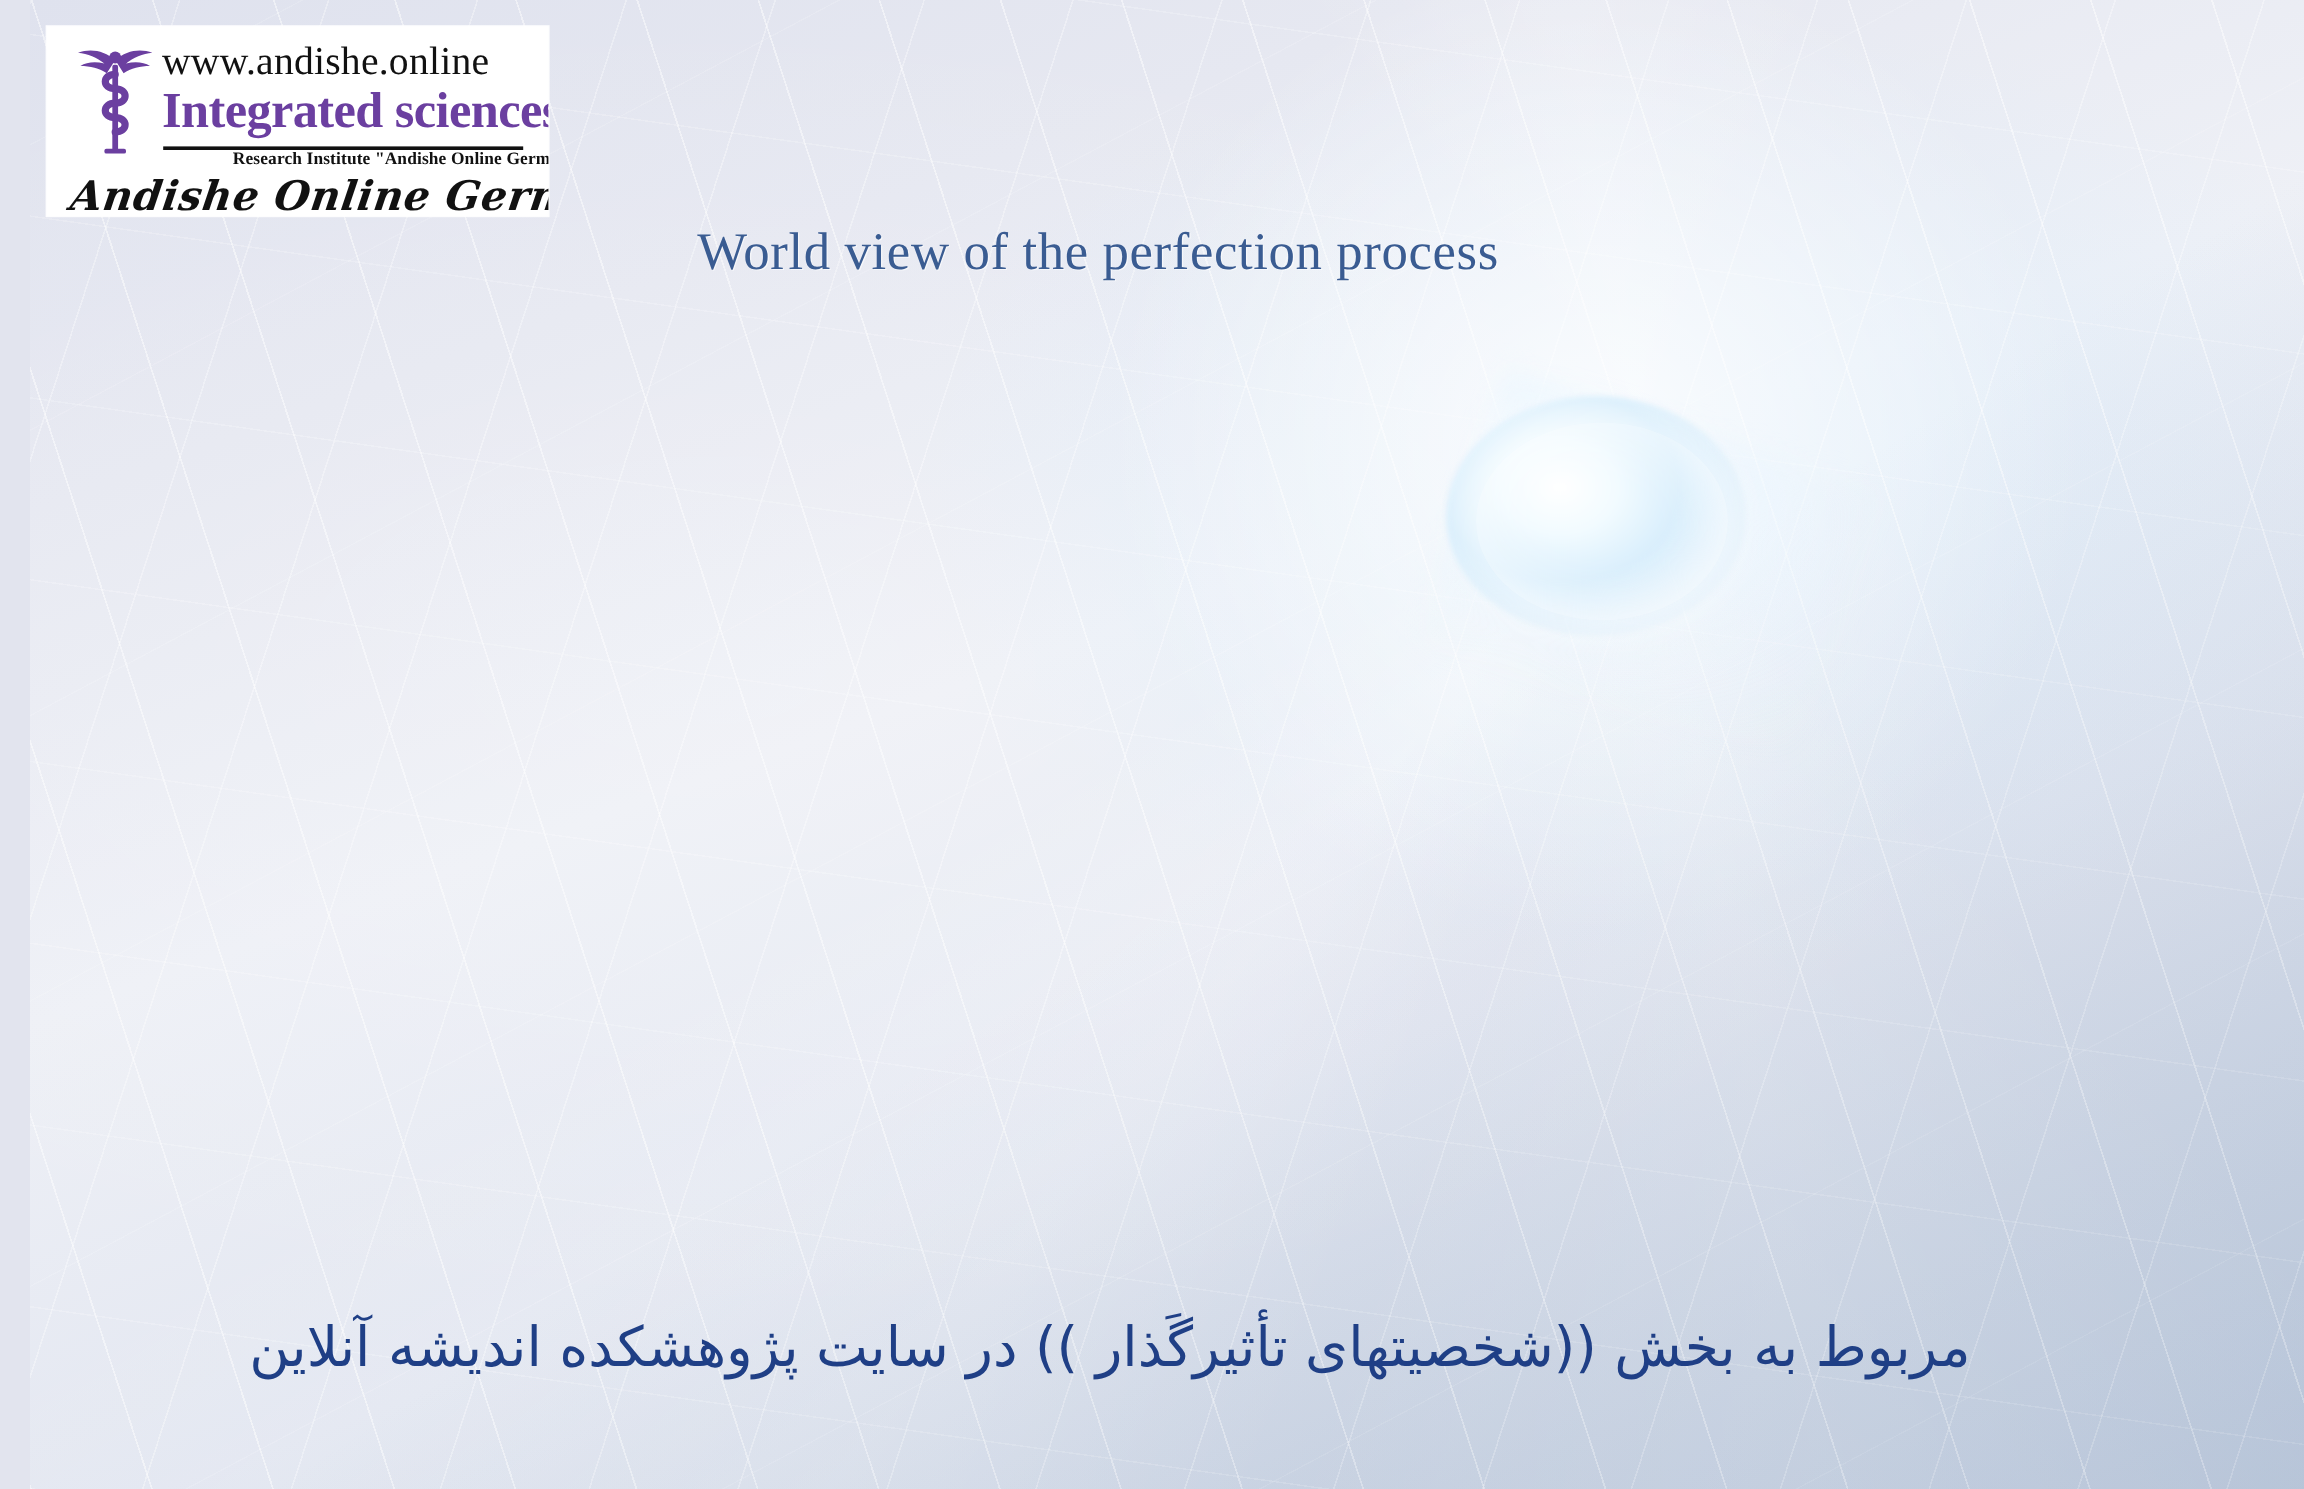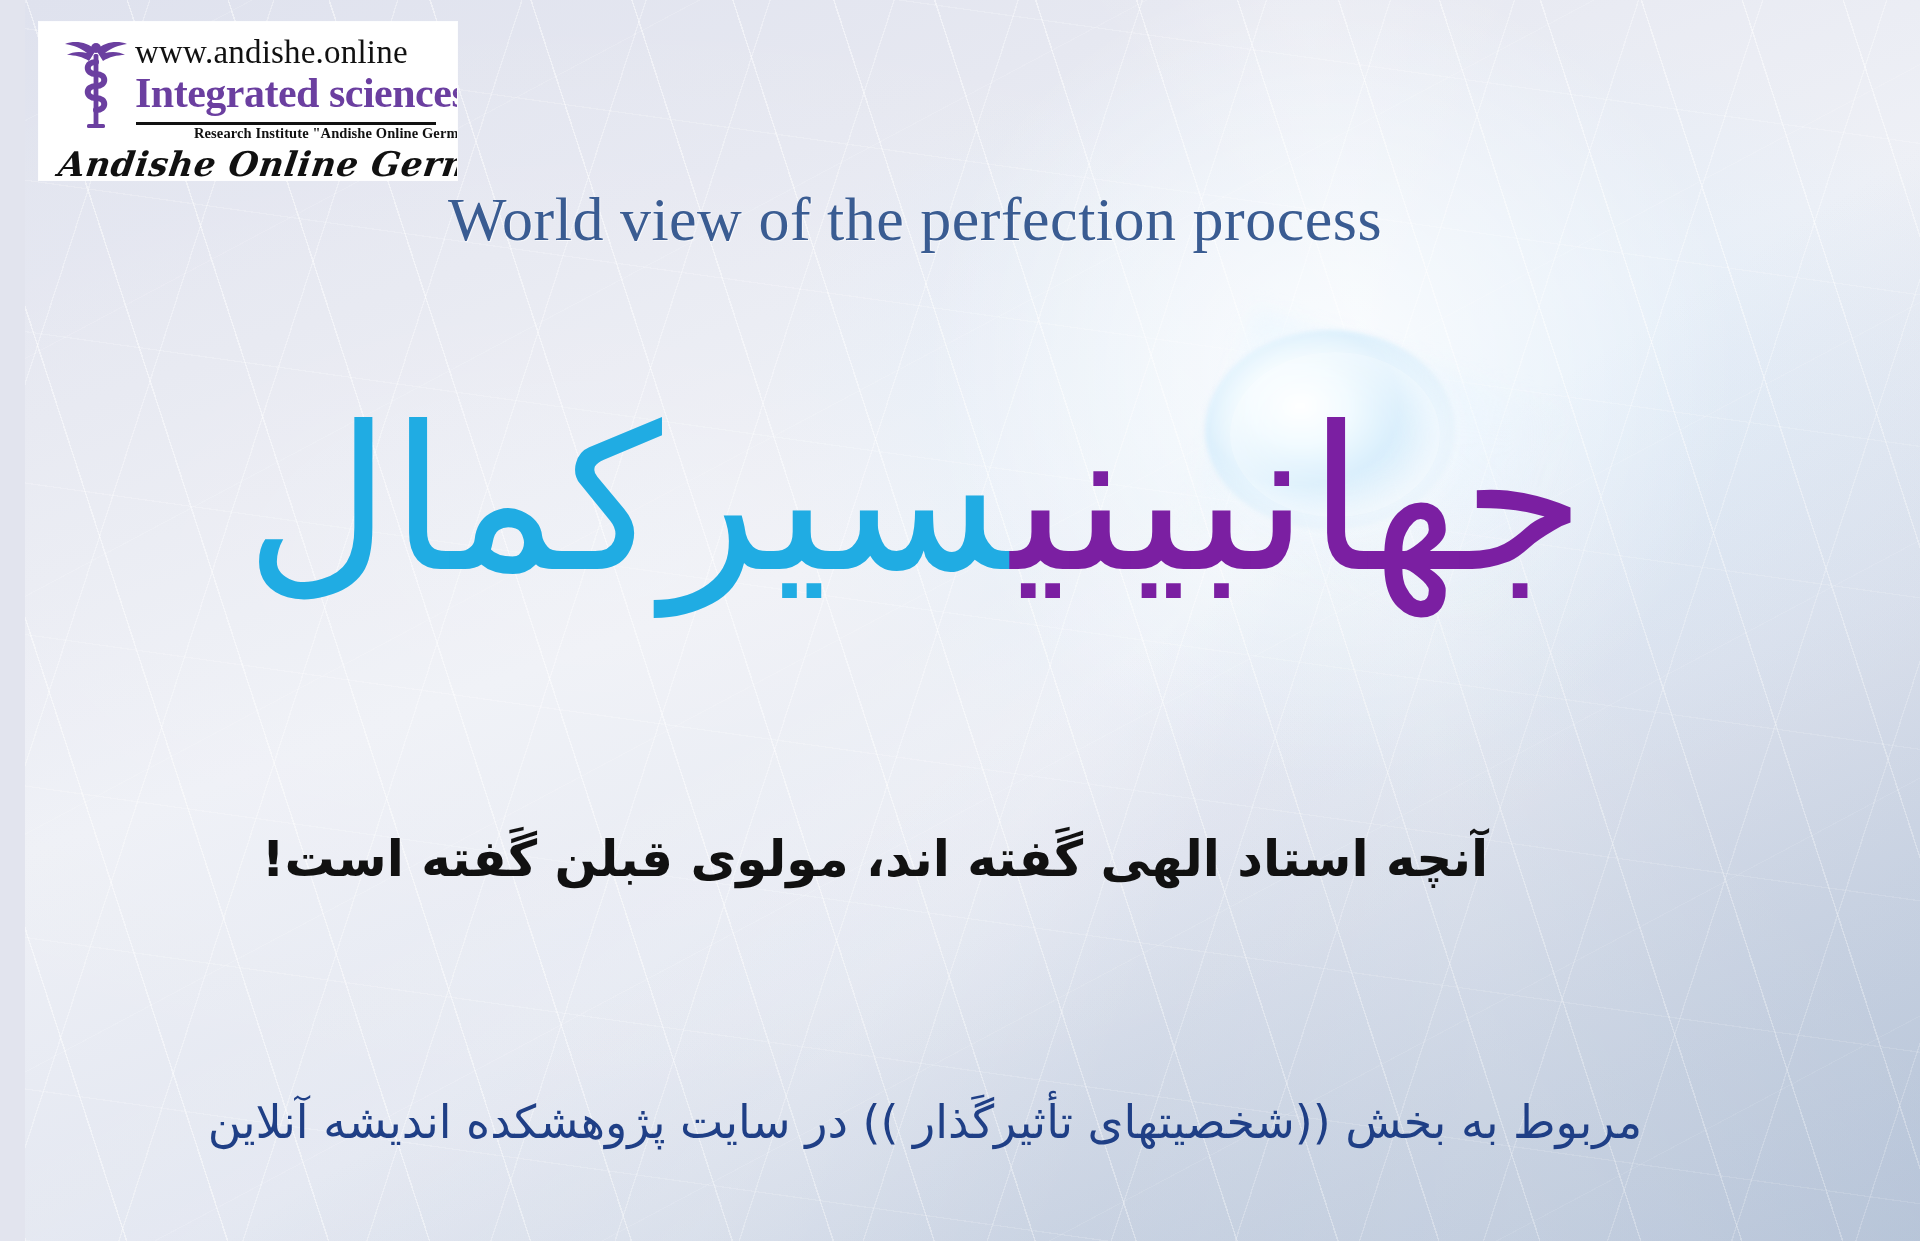--- a/index.html
+++ b/index.html
@@ -95,21 +95,21 @@
     font-size:34px;color:#111;white-space:nowrap;letter-spacing:.6px;
     transform:skewX(-8deg);
   }
   
   .caduceus{position:absolute;left:22px;top:14px;width:70px;height:96px;}
 
   
   #eng-title{
     position:absolute;left:0;top:184px;width:1780px;text-align:center;
     font-family:"Liberation Serif", serif;
-    font-size:62px;font-weight:400;color:#3a5c92;
+    font-size:44px;font-weight:400;color:#3a5c92;
     letter-spacing:.5px;white-space:nowrap;
     text-shadow:1px 1px 0 rgba(255,255,255,.6);
   }
 
   
   #fa-title{
     position:absolute;left:0;top:400px;width:1780px;
     text-align:center;direction:rtl;white-space:nowrap;
     font-family:"DejaVu Sans", sans-serif;
     font-size:200px;line-height:1;font-weight:400;
@@ -169,21 +169,17 @@
 
     <div class="logo-row1">www.andishe.online</div>
     <div class="logo-row2">Integrated sciences</div>
     <div class="logo-rule"></div>
     <div class="logo-row3">Research Institute  "Andishe Online Germany"</div>
     <div class="logo-row4">Andishe Online Germany</div>
   </div>
 
   <div id="eng-title">World view of the perfection process</div>
 
-  <div id="fa-title">
-    <span class="w-purple">جهانبینی</span><span class="w-cyan">سیرکمال</span>
-  </div>
 
-  <div id="fa-sub">آنچه استاد الهی گَفته اند، مولوی قبلن گَفته است!</div>
 
   <div id="fa-foot">مربوط به بخش ((شخصیتهای تأثیرگَذار )) در سایت پژوهشکده اندیشه آنلاین</div>
 
 </div>
 
 </body></html>

